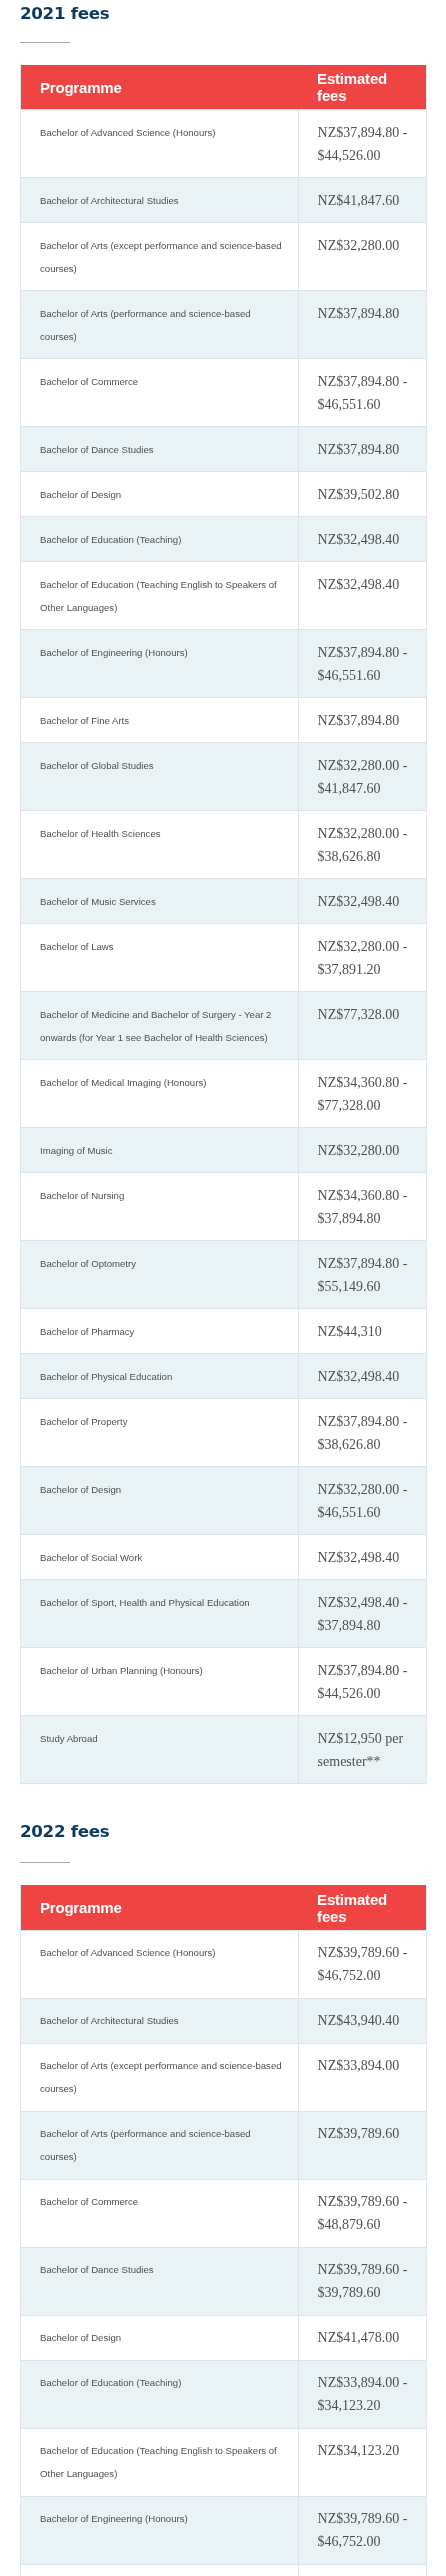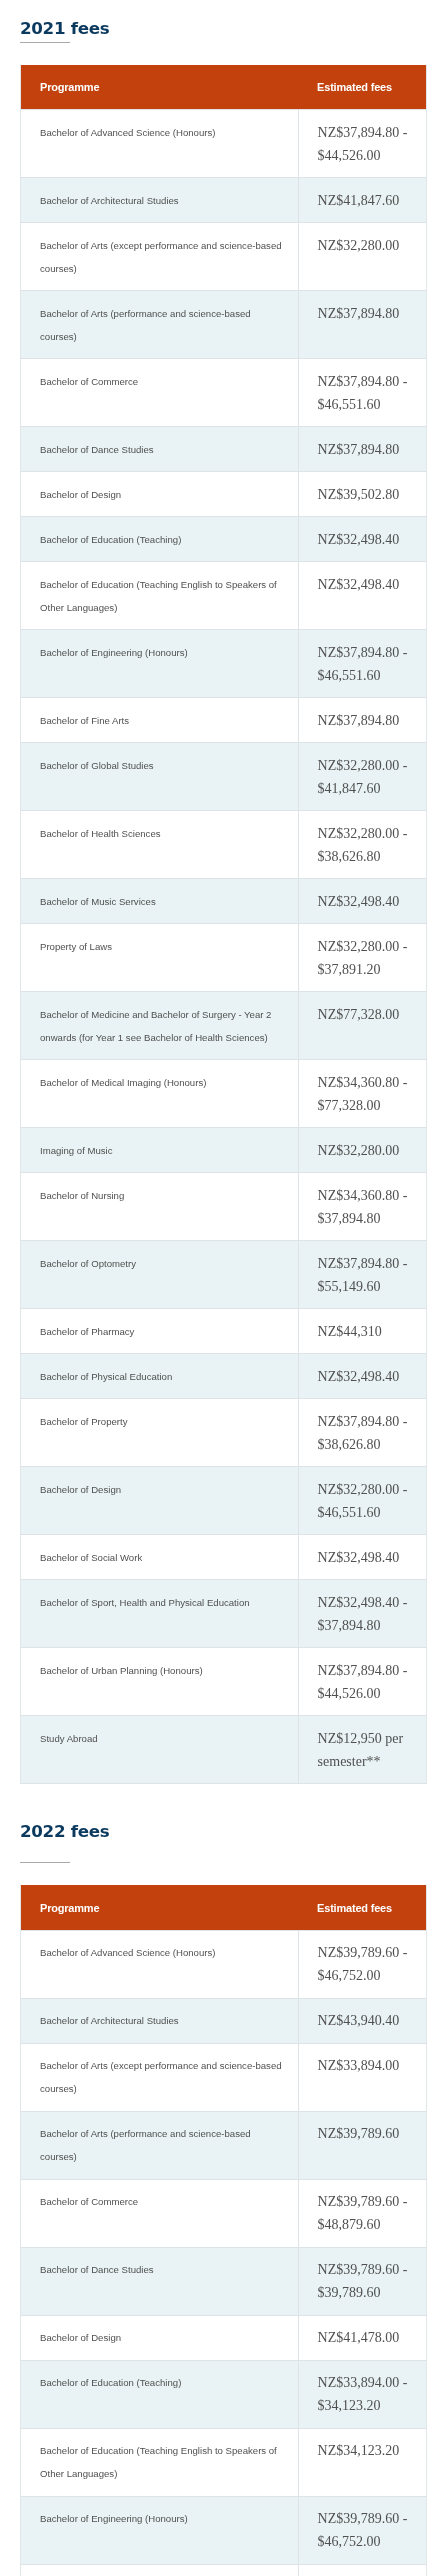--- a/index.html
+++ b/index.html
@@ -9,46 +9,46 @@
       font-family: "Liberation Sans", sans-serif;
       color: #4a4a4a;
     }
     .section { padding: 0 20.5px 0 20px; }
     .section-title {
       font-family: "DejaVu Sans", sans-serif;
       font-weight: bold;
       font-size: 16.7px;
       letter-spacing: -0.3px;
       color: #0b3a5e;
-      padding-top: 17px;
+      padding-top: 2px;
       height: 25px;
       line-height: 22px;
     }
     .title-rule {
       width: 50px;
       height: 1.2px;
       background: #a9a9a9;
       margin-top: 16.7px;
       margin-bottom: 22px;
     }
     table.fees {
       width: 406px;
       border-collapse: collapse;
       table-layout: fixed;
       border-left: 0.6px solid #e1e6e8;
       border-right: 0.6px solid #e1e6e8;
     }
     table.fees col.c1 { width: 278px; }
     table.fees col.c2 { width: 128px; }
     thead th {
-      background: #c2410c;
+      background: #ef4444;
       color: #ffffff;
       font-family: "Liberation Sans", sans-serif;
       font-weight: bold;
-      font-size: 11px;
+      font-size: 15px;
       letter-spacing: -0.2px;
       text-align: left;
       height: 45px;
       padding: 0 6.2px 0 19px;
       vertical-align: middle;
     }
     thead th.fee-h { padding-left: 18.6px; }
     tbody td {
       font-size: 9.6px;
       line-height: 23px;
@@ -133,21 +133,21 @@
         </tr>
         <tr>
           <td class="prog">Bachelor of Health Sciences</td>
           <td class="fee">NZ$32,280.00 - $38,626.80</td>
         </tr>
         <tr>
           <td class="prog">Bachelor of Music Services</td>
           <td class="fee">NZ$32,498.40</td>
         </tr>
         <tr>
-          <td class="prog">Property of Laws</td>
+          <td class="prog">Bachelor of Laws</td>
           <td class="fee">NZ$32,280.00 - $37,891.20</td>
         </tr>
         <tr>
           <td class="prog">Bachelor of Medicine and Bachelor of Surgery - Year 2 onwards (for Year 1 see Bachelor of Health Sciences)</td>
           <td class="fee">NZ$77,328.00</td>
         </tr>
         <tr>
           <td class="prog">Bachelor of Medical Imaging (Honours)</td>
           <td class="fee">NZ$34,360.80 - $77,328.00</td>
         </tr>

